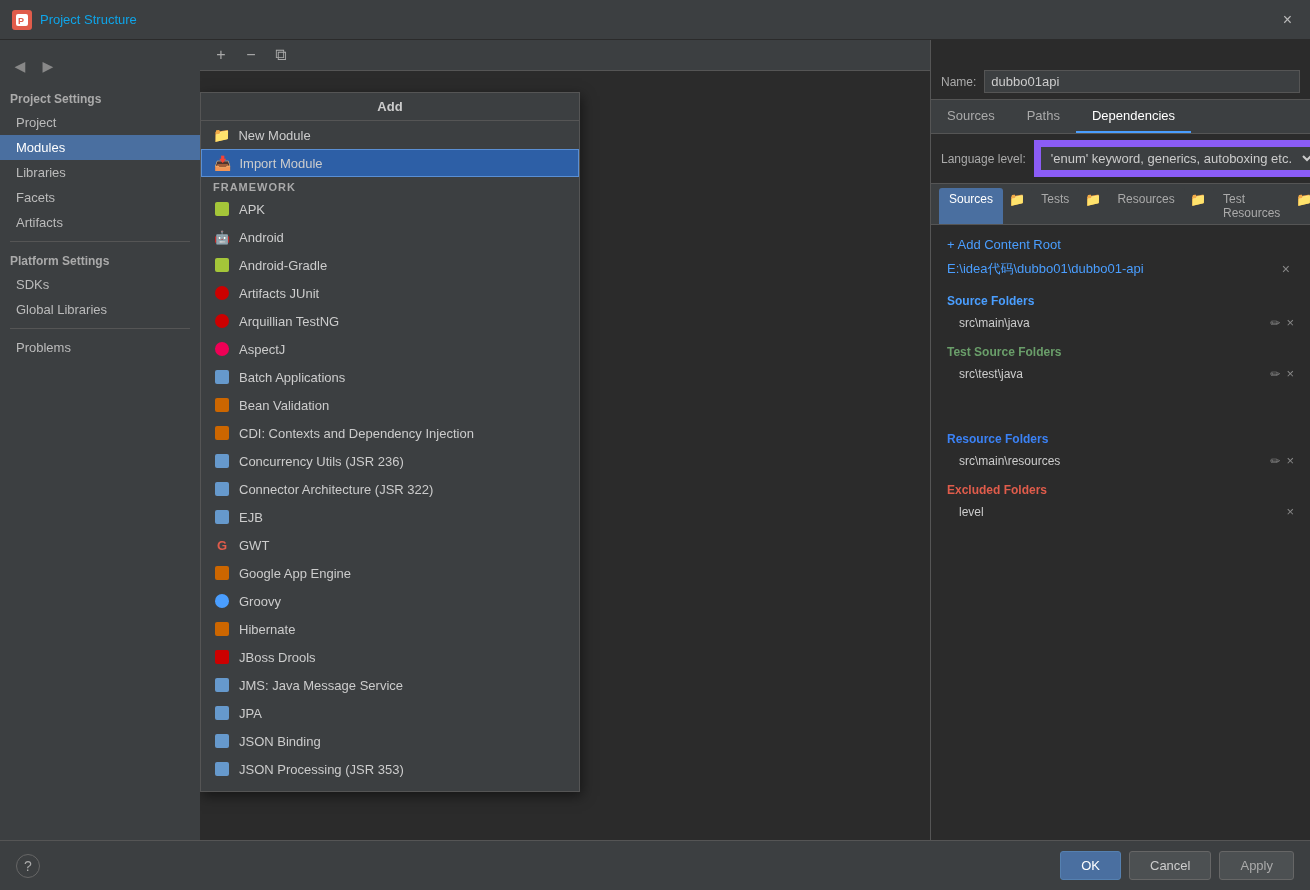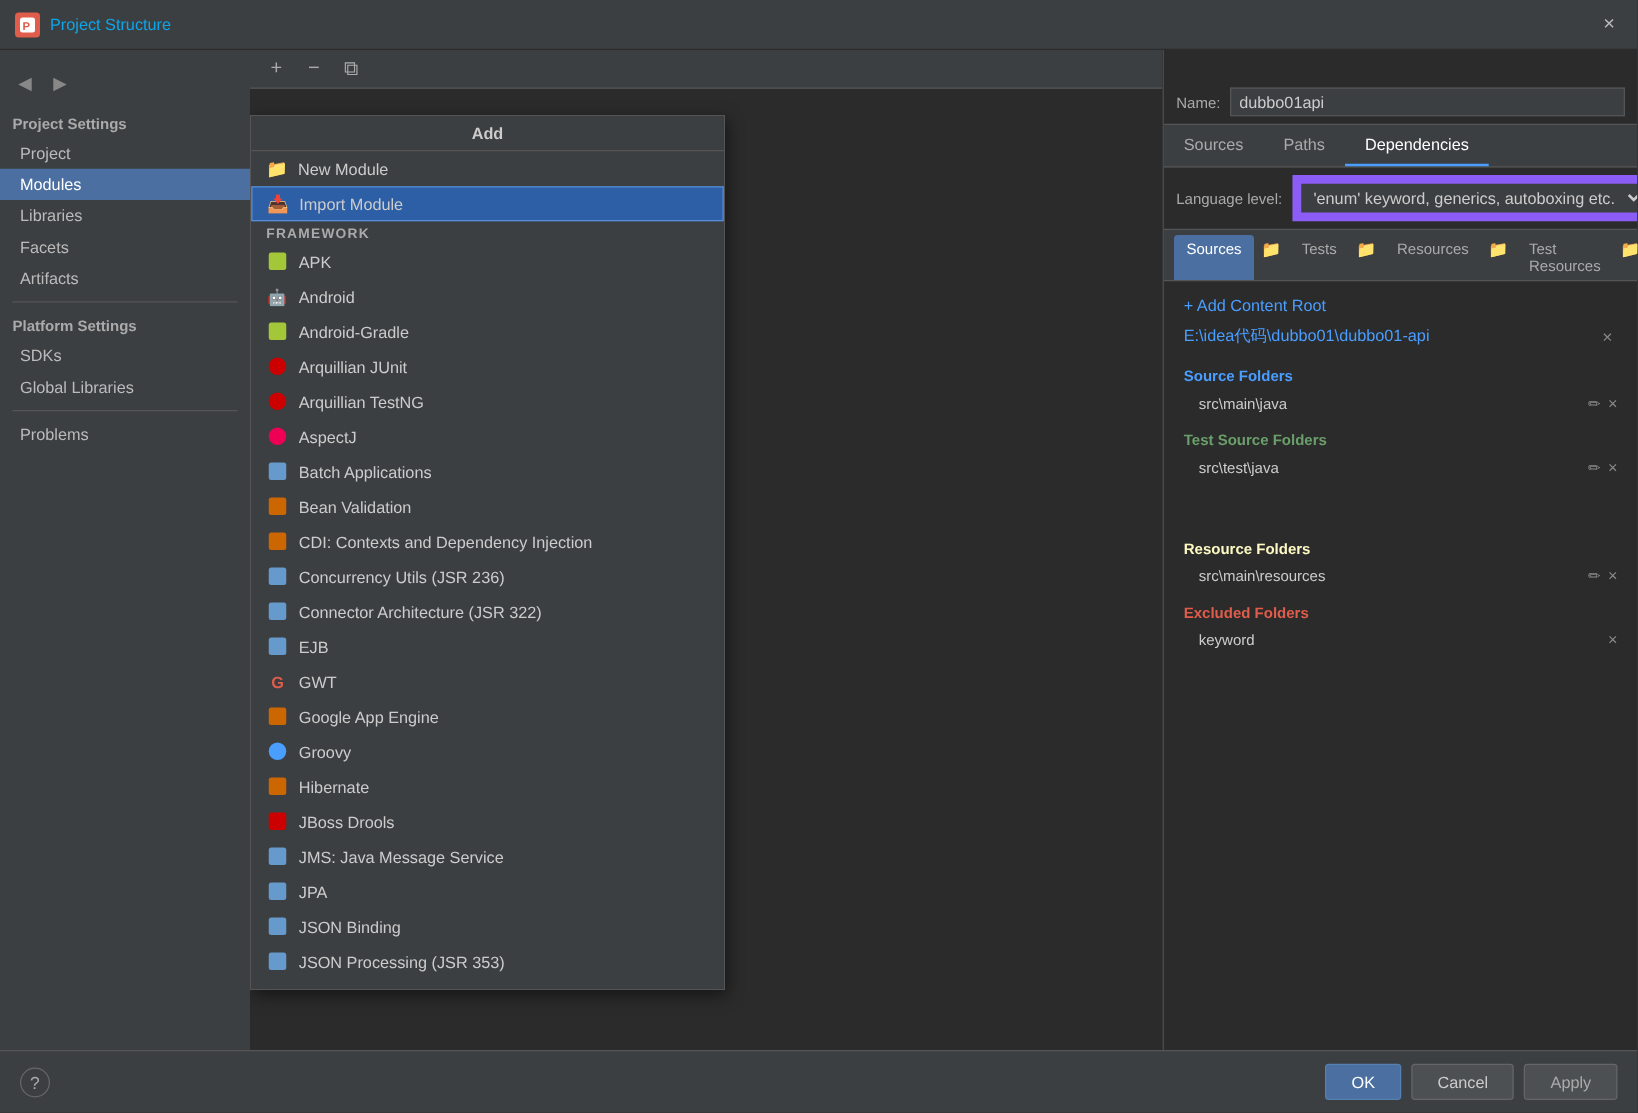--- a/index.html
+++ b/index.html
@@ -285,21 +285,21 @@
     .folder-section {
       margin: 8px 0;
     }
     .folder-section-title {
       font-size: 12px;
       font-weight: bold;
       padding: 4px 8px;
     }
     .folder-section-title.blue { color: #4a9eff; }
     .folder-section-title.green { color: #6a9e6a; }
-    .folder-section-title.purple { color: #fef9c3; margin-top: 44px; }
+    .folder-section-title.purple { color: #3b82f6; margin-top: 44px; }
     .folder-section-title.red { color: #e05c4b; }
 
     .folder-entry {
       display: flex;
       align-items: center;
       padding: 3px 8px 3px 20px;
       gap: 6px;
     }
     .folder-path {
       flex: 1;
@@ -459,21 +459,21 @@
           <span class="dropdown-item-icon">
               <span style="background:#a4c639;border-radius:2px;width:14px;height:14px;display:inline-block;"></span>
             </span>
           <span>Android-Gradle</span>
         </div>
 
         <div class="dropdown-item">
           <span class="dropdown-item-icon">
               <span style="background:#c00;border-radius:50%;width:14px;height:14px;display:inline-block;"></span>
             </span>
-          <span>Arquillian JUnit</span>
+          <span>Artifacts JUnit</span>
         </div>
 
         <div class="dropdown-item">
           <span class="dropdown-item-icon">
               <span style="background:#c00;border-radius:50%;width:14px;height:14px;display:inline-block;"></span>
             </span>
           <span>Arquillian TestNG</span>
         </div>
 
         <div class="dropdown-item">
@@ -662,21 +662,21 @@
             <span class="folder-path">src\main\resources</span>
             <span class="folder-edit-btn">✏</span>
             <span class="folder-remove-btn">×</span>
           </div>
         </div>
 
         
         <div class="folder-section">
           <div class="folder-section-title red">Excluded Folders</div>
           <div class="folder-entry">
-            <span class="folder-path">keyword</span>
+            <span class="folder-path">level</span>
             <span class="folder-remove-btn">×</span>
           </div>
         </div>
       </div>
     </div>
   </div>
 
   <div class="bottom-bar">
     <div class="help-icon">?</div>
     <button class="btn btn-ok">OK</button>

